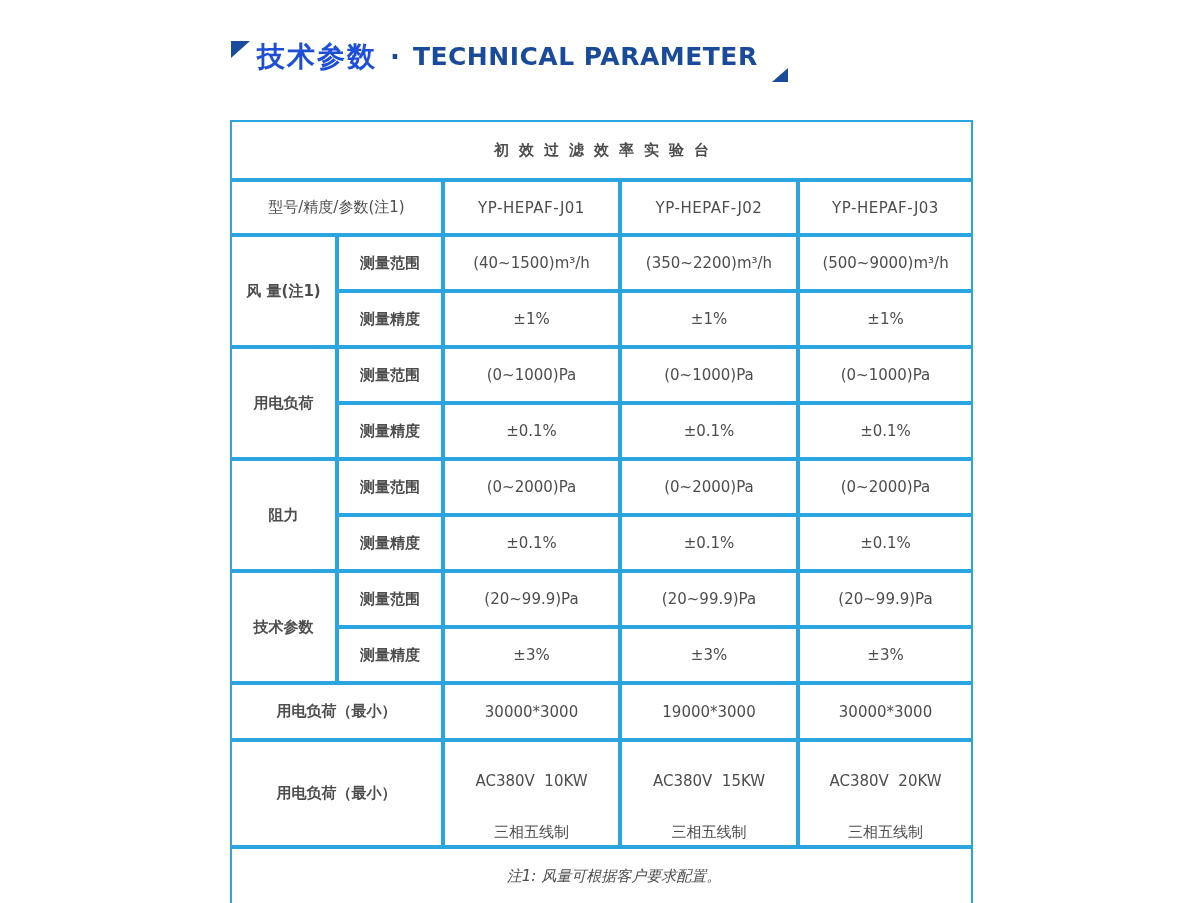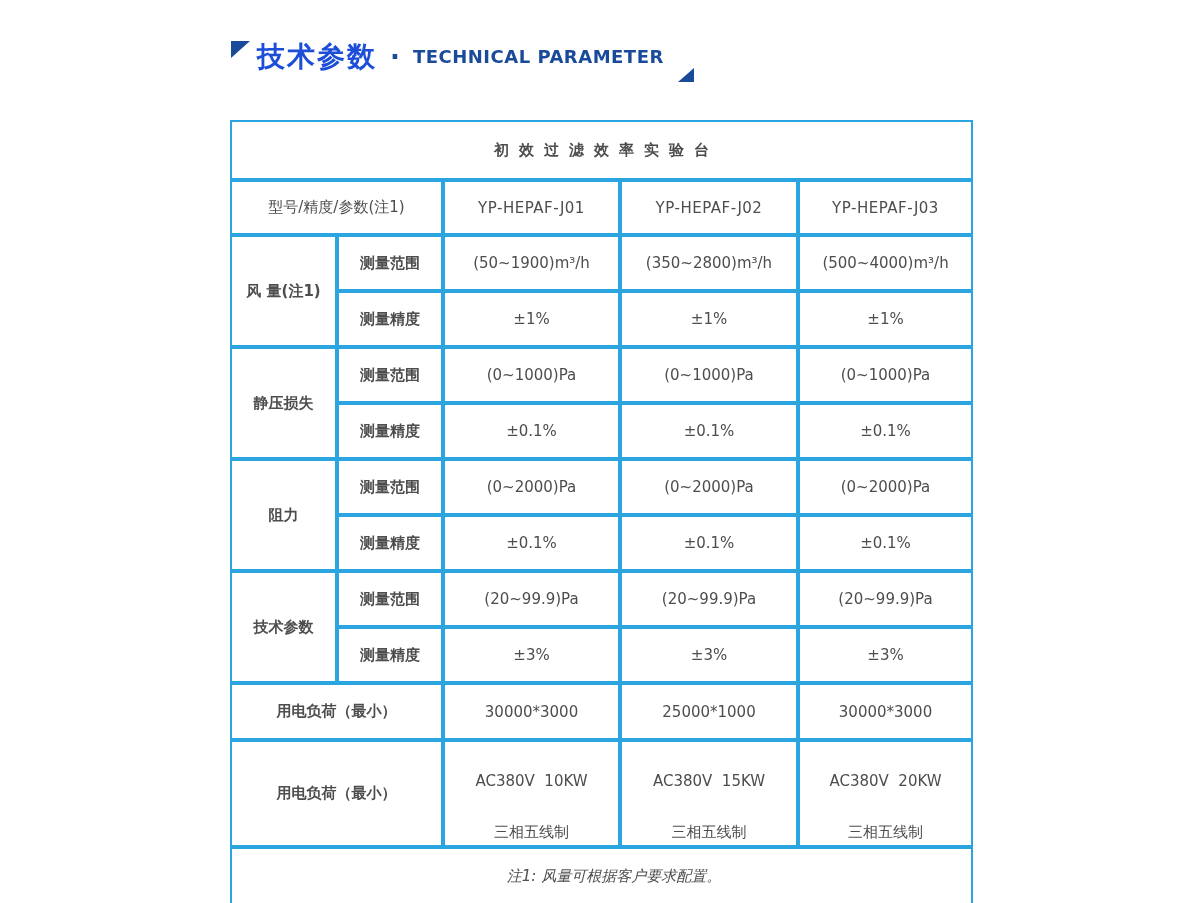--- a/index.html
+++ b/index.html
@@ -22,21 +22,21 @@
   }
   .hdr-zh {
     font-size: 28px; font-weight: bold; color: #1d4ed8;
     letter-spacing: 2px; margin-left: 7px; line-height: 1.2;
   }
   .hdr-dot {
     font-size: 26px; font-weight: bold; color: var(--heading-blue, #1a4b9b);
     margin: 0 13px;
   }
   .hdr-en {
-    font-size: 18px; font-weight: bold; color: var(--heading-blue, #1a4b9b);
+    font-size: 25px; font-weight: bold; color: var(--heading-blue, #1a4b9b);
     letter-spacing: 0.5px; line-height: 1.2;
   }
   .tri-br {
     width: 0; height: 0;
     border-bottom: 14px solid var(--heading-blue, #1d4f9e);
     border-left: 16px solid transparent;
     align-self: flex-end; margin-left: 14px; margin-bottom: -8px;
   }
 
   
@@ -96,33 +96,33 @@
   <tr class="h-head">
     <td colspan="2">型号/精度/参数(注1)</td>
     <td class="model-cell">YP-HEPAF-J01</td>
     <td class="model-cell">YP-HEPAF-J02</td>
     <td class="model-cell">YP-HEPAF-J03</td>
   </tr>
 
   <tr class="h-data">
     <td rowspan="2" class="group-cell">风 量(注1)</td>
     <td class="rowlabel-cell">测量范围</td>
-    <td>(50~1900)m³/h</td>
-    <td>(350~2800)m³/h</td>
-    <td>(500~4000)m³/h</td>
+    <td>(40~1500)m³/h</td>
+    <td>(350~2200)m³/h</td>
+    <td>(500~9000)m³/h</td>
   </tr>
   <tr class="h-data">
     <td class="rowlabel-cell">测量精度</td>
     <td>±1%</td>
     <td>±1%</td>
     <td>±1%</td>
   </tr>
 
   <tr class="h-data">
-    <td rowspan="2" class="group-cell">静压损失</td>
+    <td rowspan="2" class="group-cell">用电负荷</td>
     <td class="rowlabel-cell">测量范围</td>
     <td>(0~1000)Pa</td>
     <td>(0~1000)Pa</td>
     <td>(0~1000)Pa</td>
   </tr>
   <tr class="h-data">
     <td class="rowlabel-cell">测量精度</td>
     <td>±0.1%</td>
     <td>±0.1%</td>
     <td>±0.1%</td>
@@ -152,21 +152,21 @@
   <tr class="h-data">
     <td class="rowlabel-cell">测量精度</td>
     <td>±3%</td>
     <td>±3%</td>
     <td>±3%</td>
   </tr>
 
   <tr class="h-site">
     <td colspan="2" class="rowlabel-cell">用电负荷（最小）</td>
     <td>30000*3000</td>
-    <td>25000*1000</td>
+    <td>19000*3000</td>
     <td>30000*3000</td>
   </tr>
 
   <tr class="h-power">
     <td colspan="2" class="rowlabel-cell">用电负荷（最小）</td>
     <td>
       <div class="pline">AC380V  10KW</div>
       <div class="pline">三相五线制</div>
     </td>
     <td>

